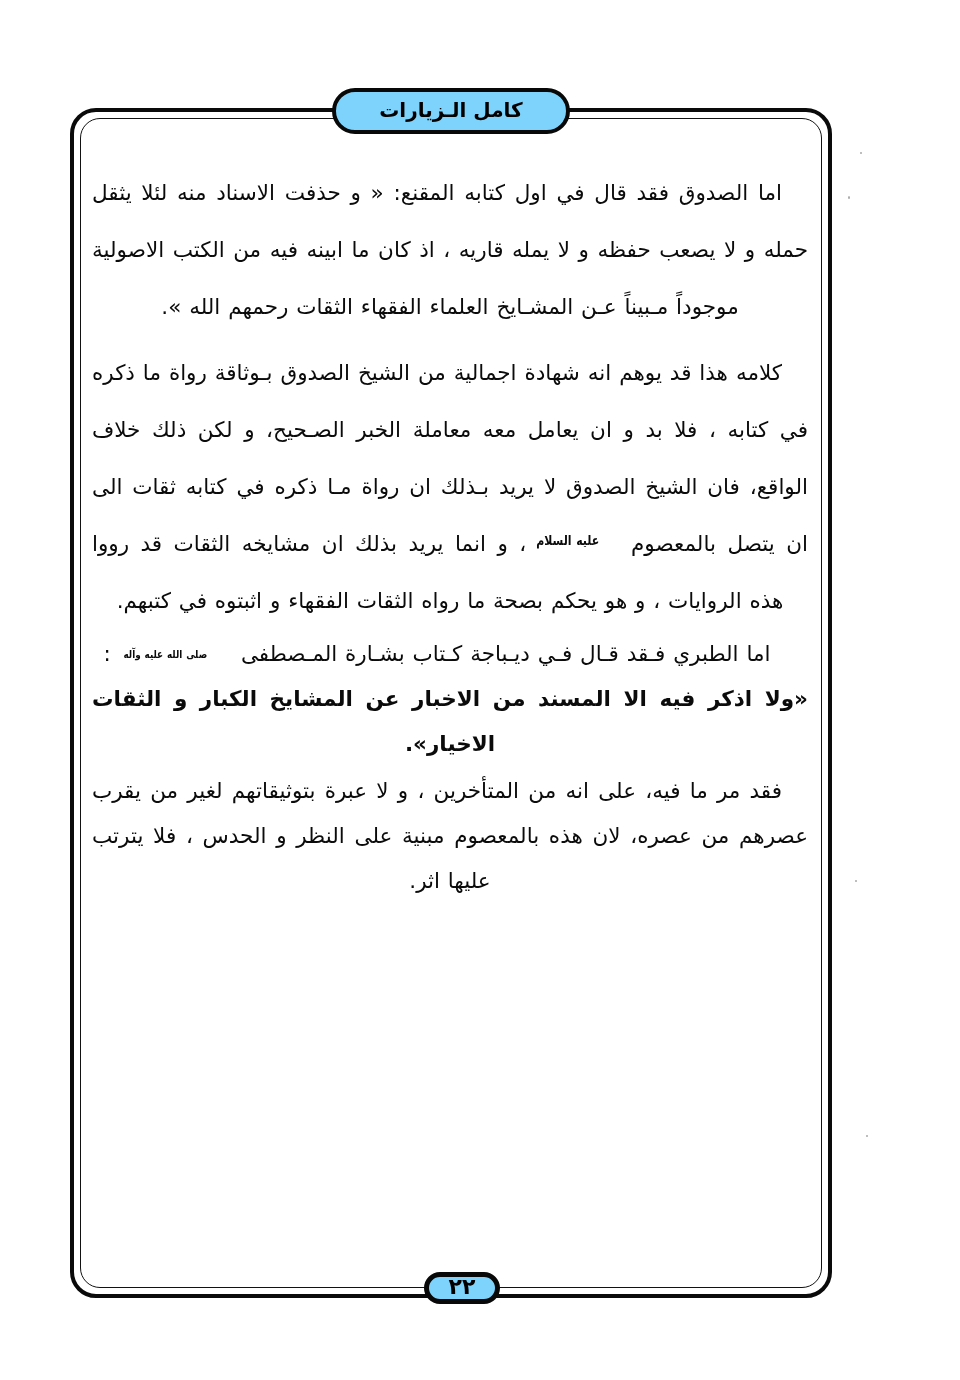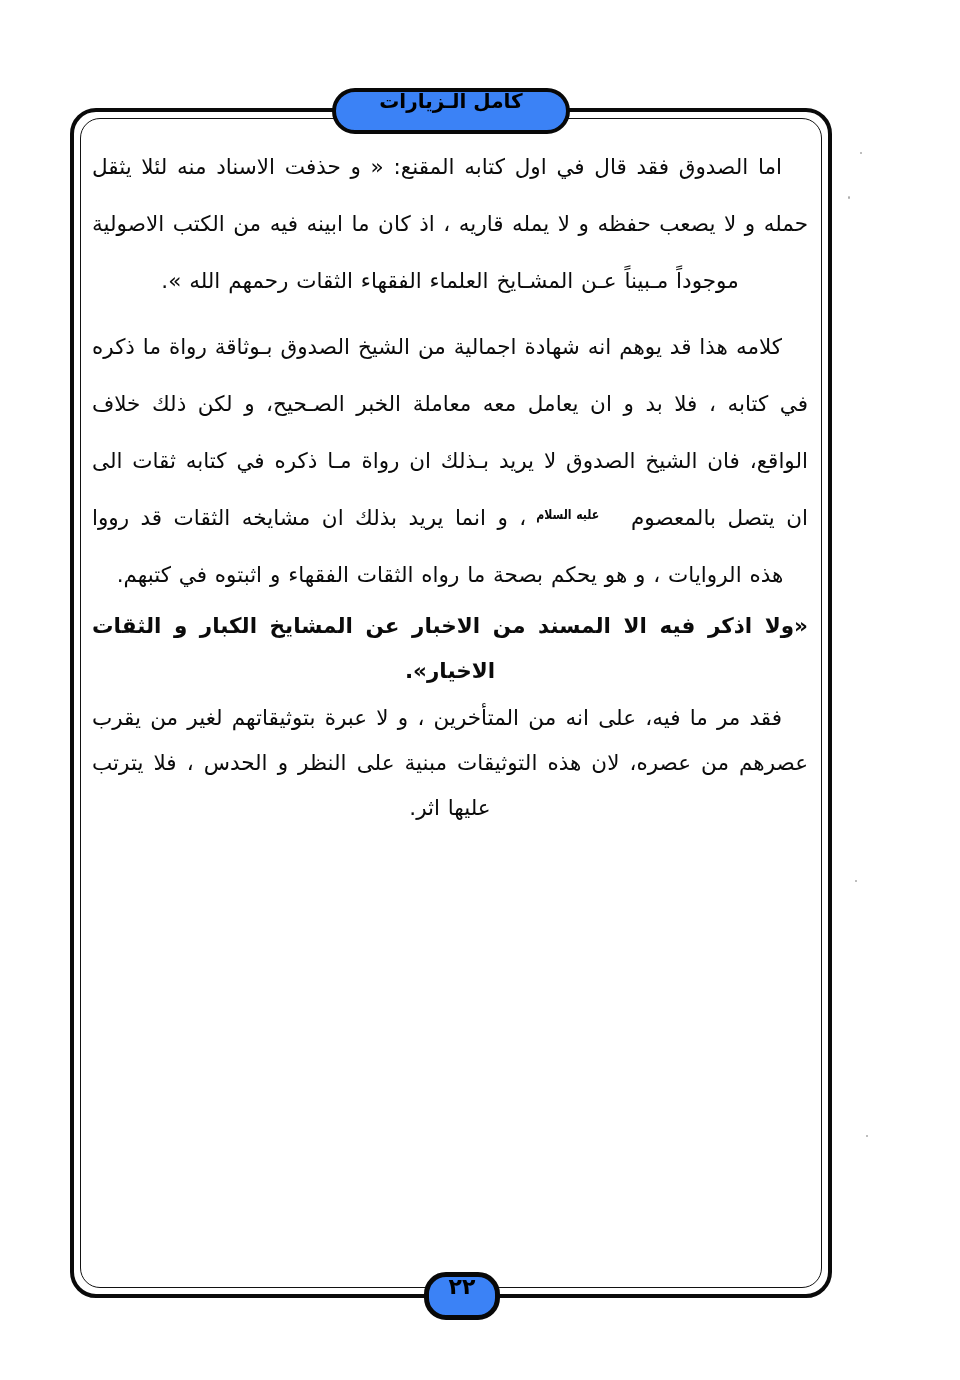--- a/index.html
+++ b/index.html
@@ -37,24 +37,25 @@
     height: 1170px;
     border: 1.5px solid #121212;
     border-radius: 20px;
     box-sizing: border-box;
     pointer-events: none;
   }
 
   
   .cartouche {
     position: absolute;
-    background: #3b82f6;
+    background: #7dd3fc;
     border: 4px solid #080808;
     border-radius: 48px;
     display: flex;
+    align-items: center;
     justify-content: center;
     box-sizing: border-box;
     z-index: 4;
   }
   .cartouche-header {
     left: 332px;
     top: 88px;
     width: 238px;
     height: 46px;
   }
@@ -66,38 +67,38 @@
     white-space: nowrap;
     line-height: 1;
     transform: translateY(-1px);
   }
 
   
   .cartouche-folio {
     left: 424px;
     top: 1272px;
     width: 76px;
-    height: 48px;
+    height: 32px;
     border-radius: 22px;
     border-width: 5px;
   }
   .cartouche-folio .label {
     font-size: 22px;
     font-weight: 700;
     color: #000000;
     line-height: 1;
     letter-spacing: 1px;
     transform: translateY(-1px);
   }
 
   
   .body-text {
     position: absolute;
     left: 92px;
-    top: 138px;
+    top: 164px;
     width: 716px;
     height: 1130px;
     box-sizing: border-box;
     direction: rtl;
     text-align: justify;
     text-justify: inter-word;
     color: #0b0b0b;
     z-index: 2;
   }
 
@@ -160,24 +161,25 @@
     <span class="label">كامل الـزيارات</span>
   </div>
 
   <div class="body-text">
 
     <p class="para">اما الصدوق فقد قال في اول كتابه المقنع: « و حذفت الاسناد منه لئلا يثقل حمله و لا يصعب حفظه و لا يمله قاريه ، اذ كان ما ابينه فيه من الكتب الاصولية موجوداً مـبيناً عـن المشـايخ العلماء الفقهاء الثقات رحمهم الله ».</p>
 
     <p class="para gap-sm"><span>كلامه هذا قد يوهم انه شهادة اجمالية من الشيخ الصدوق بـوثاقة رواة ما ذكره في كتابه ، فلا بد و ان يعامل معه معاملة الخبر الصـحيح، و لكن ذلك خلاف الواقع، فان الشيخ الصدوق لا يريد بـذلك ان رواة مـا ذكره في كتابه ثقات الى ان يتصل بالمعصوم</span><span class="honorific">عليه السلام</span><span>، و انما يريد بذلك ان مشايخه الثقات قد رووا هذه الروايات ، و هو يحكم بصحة ما رواه الثقات الفقهاء و اثبتوه في كتبهم.</span></p>
 
 
+    <p class="para tight gap-xs"><span>اما الطبري فـقد قـال فـي ديـباجة كـتاب بشـارة المـصطفى</span><span class="honorific tall">صلى الله عليه وآله</span><span>:</span></p>
 
     <p class="para tight" style="text-indent:0;font-weight:bold;">«ولا اذكر فيه الا المسند من الاخبار عن المشايخ الكبار و الثقات الاخيار».</p>
 
-    <p class="para tight gap-xs">فقد مر ما فيه، على انه من المتأخرين ، و لا عبرة بتوثيقاتهم لغير من يقرب عصرهم من عصره، لان هذه التوثيقات مبنية على النظر و الحدس ، فلا يترتب عليها اثر.</p>
+    <p class="para tight gap-xs">فقد مر ما فيه، على انه من المتأخرين ، و لا عبرة بتوثيقاتهم لغير من يقرب عصرهم من عصره، لان هذه بالمعصوم مبنية على النظر و الحدس ، فلا يترتب عليها اثر.</p>
 
 
   </div>
 
   <div class="cartouche cartouche-folio">
     <span class="label">٢٢</span>
   </div>
 
 </div>
 

